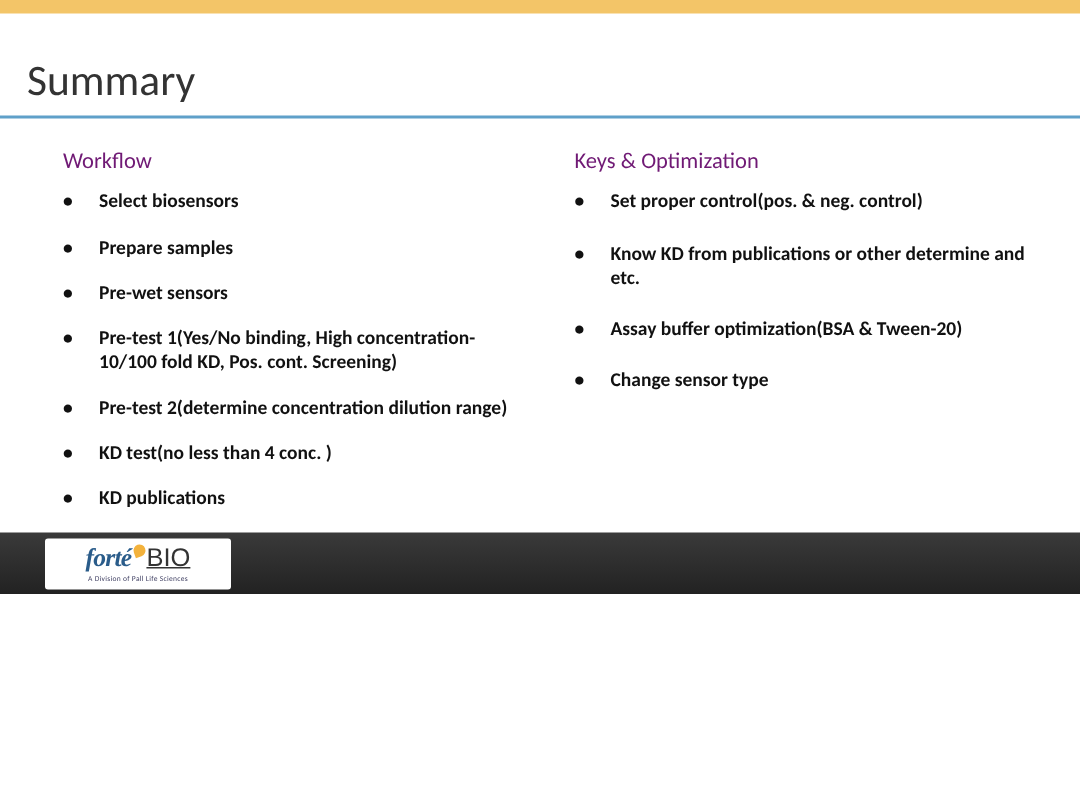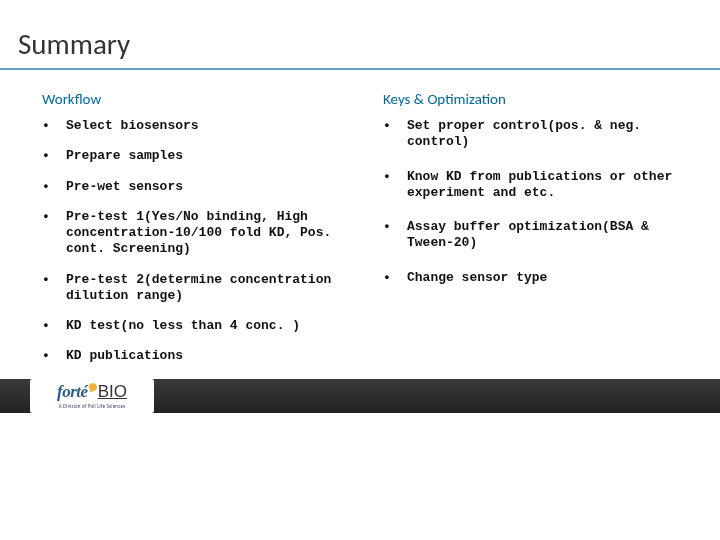--- a/index.html
+++ b/index.html
@@ -3,23 +3,23 @@
 <meta charset="utf-8">
 <style>
   * { margin: 0; padding: 0; box-sizing: border-box; }
   html, body { width: 720px; height: 540px; font-family: Calibri, Arial, sans-serif; background: #fff; }
   .slide { width: 720px; height: 396px; position: relative; display: flex; flex-direction: column; }
   .topbar { height: 12px; background: #f3c568; }
   .title-wrap { border-bottom: 2px solid #5fa0c9; margin: 26px 0 0 0; }
   .title { font-size: 29px; font-weight: 400; color: #333; padding: 0 0 6px 18px; }
   .content { flex: 1; display: flex; padding: 20px 24px 0 42px; gap: 28px; }
   .col { flex: 1; }
-  .col-h { font-size: 15px; font-weight: 400; color: #0369a1; margin-bottom: 10px; }
+  .col-h { font-size: 15px; font-weight: 400; color: #701a75; margin-bottom: 10px; }
   ul.bullets { list-style: none; }
-  ul.bullets > li { position: relative; padding-left: 24px; margin-bottom: 14px; font-size: 13px; font-weight: 700; color: #111; line-height: 1.25; font-family: Liberation Mono, monospace; }
+  ul.bullets > li { position: relative; padding-left: 24px; margin-bottom: 14px; font-size: 13px; font-weight: 700; color: #111; line-height: 1.25; }
   ul.bullets > li::before { content: "•"; position: absolute; left: 0; top: 0; font-weight: 700; }
   .right ul.bullets > li { margin-bottom: 18px; }
   .footer { height: 52px; background: linear-gradient(to bottom, #3a3a3a 0%, #222 100%); display: flex; align-items: center; justify-content: space-between; padding: 0 14px 0 18px; }
   .tagline { color: #ddd; font-style: italic; font-size: 15px; }
   .tagline .w1 { color: #ccc; font-style: italic; }
   .tagline .w2 { color: #ccc; font-style: italic; }
   .tagline .w3 { color: #f3c568; font-style: italic; font-weight: 700; letter-spacing: 0.5px; }
   .logo { height: 34px; width: 124px; background: #fff; border-radius: 2px; display: flex; flex-direction: column; align-items: center; justify-content: center; margin-left: 12px; }
   .logo-main { display: flex; align-items: baseline; }
   .logo-text { font-family: Georgia, 'Times New Roman', serif; font-style: italic; font-weight: 700; color: #2a5c8a; font-size: 17px; letter-spacing: -0.5px; }
@@ -48,21 +48,21 @@
         <li>Pre-test 2(determine concentration dilution range)</li>
         <li>KD test(no less than 4 conc. )</li>
         <li>KD publications</li>
       </ul>
     </div>
 
     <div class="col right">
       <div class="col-h">Keys &amp; Optimization</div>
       <ul class="bullets">
         <li>Set proper control(pos. &amp; neg. control)</li>
-        <li>Know KD from publications or other experiment and etc.</li>
+        <li>Know KD from publications or other determine and etc.</li>
         <li>Assay buffer optimization(BSA &amp; Tween-20)</li>
         <li>Change sensor type</li>
       </ul>
     </div>
   </div>
 
   <div class="footer">
     <div class="logo">
       <div class="logo-main">
         <span class="logo-text">forté</span>

